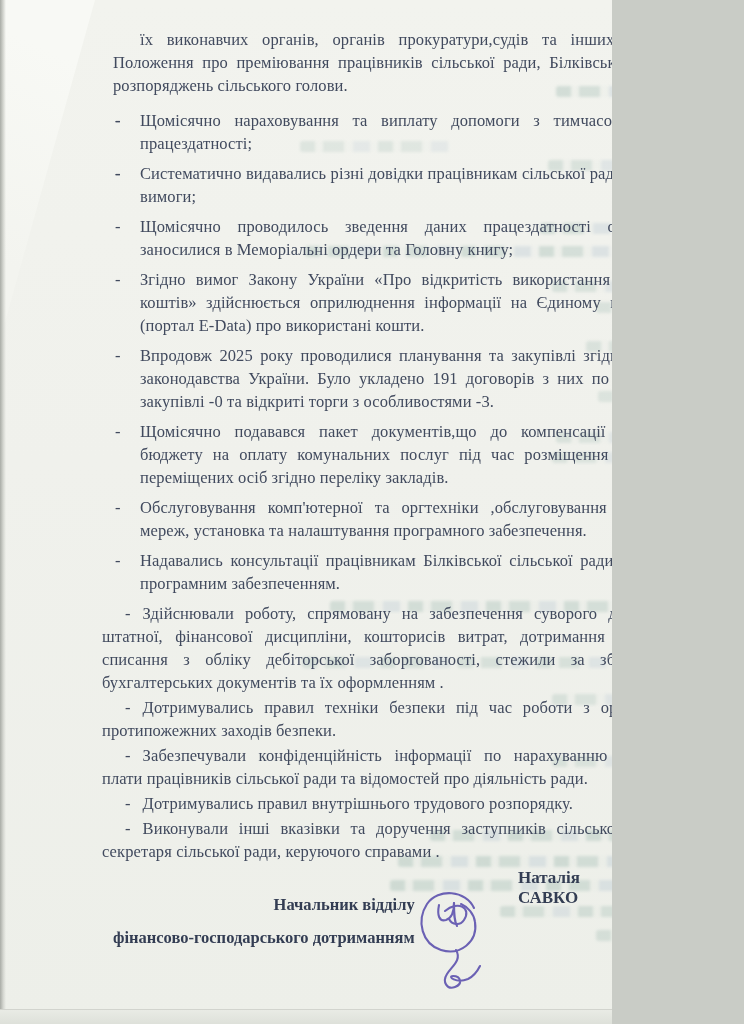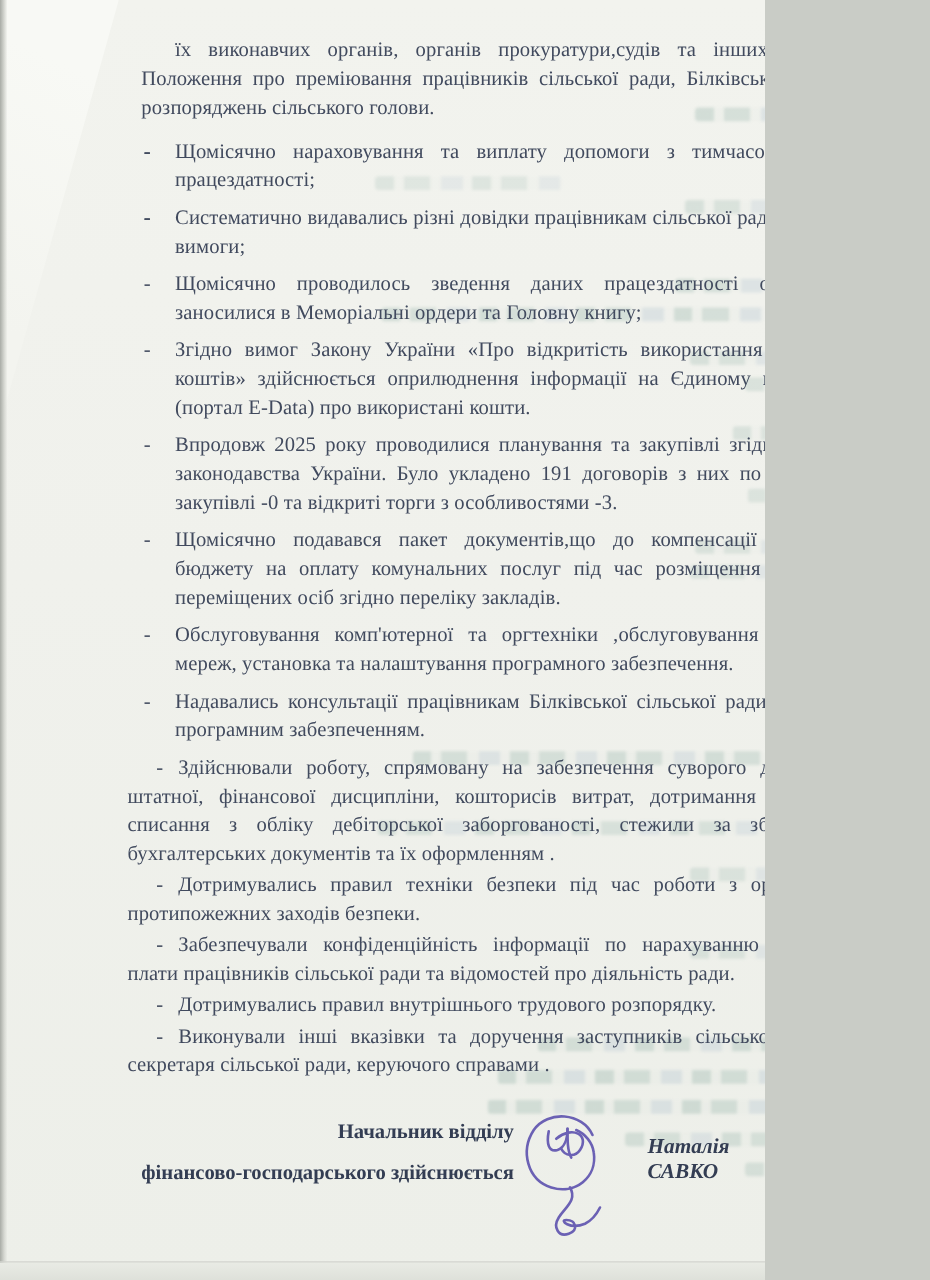--- a/index.html
+++ b/index.html
@@ -28,22 +28,22 @@
   .intro{margin:0 0 0 11px;text-indent:27px;}
   ul.bullets{list-style:none;margin:12px 0 0 11px;padding:0;}
   ul.bullets li{position:relative;padding-left:27px;margin:0 0 7px 0;}
   ul.bullets li .dash{position:absolute;left:2px;top:0;}
   .paras{margin-top:3px;}
   .paras p{margin:0 0 2px 0;text-indent:0;}
   .paras p .dash{display:inline-block;margin:0 12px 0 23px;}
   
   .sig-role{position:absolute;left:113px;top:888px;z-index:3;
     font-size:16.5px;font-weight:bold;color:#333d53;line-height:33px;text-align:right;}
-  .sig-name{position:absolute;left:518px;top:907px;z-index:3;
-    font-size:17px;font-weight:bold;color:#333d53;font-style:italic;}
+  .sig-name{position:absolute;left:518px;top:868px;z-index:3;
+    font-size:17px;font-weight:bold;color:#333d53;}
   .sig-svg{position:absolute;left:414px;top:884px;z-index:3;}
   
   .bt{position:absolute;height:11px;border-radius:3px;filter:blur(1.4px);z-index:1;
     background:repeating-linear-gradient(90deg,
       rgba(138,172,162,.60) 0 15px, rgba(138,172,162,.07) 15px 23px,
       rgba(138,172,162,.55) 23px 44px, rgba(138,172,162,.06) 44px 53px,
       rgba(150,175,195,.45) 53px 70px, rgba(150,175,195,.05) 70px 78px);}
 </style>
 </head>
 <body>
@@ -97,21 +97,21 @@
       <p><span class="dash">-</span><span>Дотримувались правил техніки безпеки під час роботи з оргтехнікою, протипожежних заходів безпеки.</span></p>
       <p><span class="dash">-</span><span>Забезпечували конфіденційність інформації по нарахуванню заробітної плати працівників  сільської ради та відомостей про діяльність  ради.</span></p>
       <p><span class="dash">-</span><span>Дотримувались правил внутрішнього трудового розпорядку.</span></p>
       <p><span class="dash">-</span><span>Виконували інші вказівки та доручення заступників сільського голови, секретаря  сільської ради, керуючого справами .</span></p>
 
     </div>
   </div>
 
   <div class="sig-role">
     <div>Начальник  відділу</div>
-    <div>фінансово-господарського здійснюється</div>
+    <div>фінансово-господарського дотриманням</div>
   </div>
 
   <svg class="sig-svg" width="86" height="118" viewBox="0 0 86 118">
     <g fill="none" stroke="#6b61b4" stroke-width="2.1" stroke-linecap="round">
 
       <path d="M60,24 C52,6 24,4 13,20 C2,37 8,60 27,66 C46,72 64,58 61,38 C60,30 54,23 47,20"></path>
 
       <path d="M25,21 C23,31 25,38 32,36 C38,34 40,26 40,19"></path>
       <path d="M40,19 C40,29 40,37 43,42"></path>
       <path d="M31,27 C44,16 58,24 50,36 C46,42 38,41 35,35"></path>

